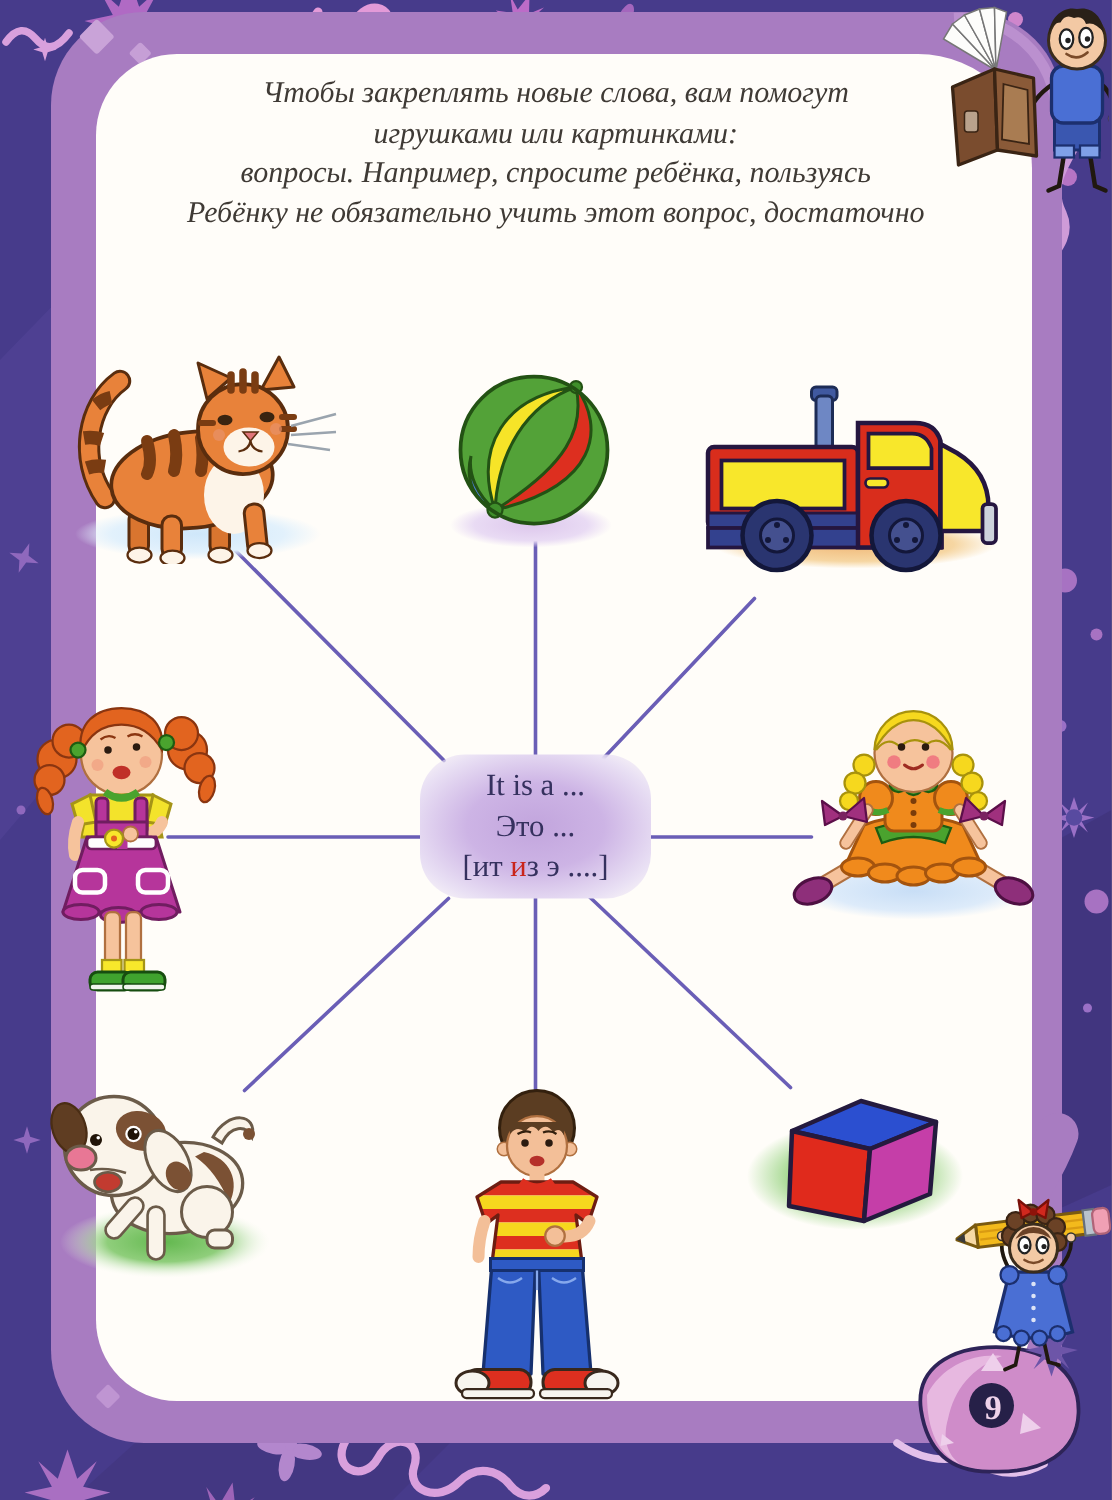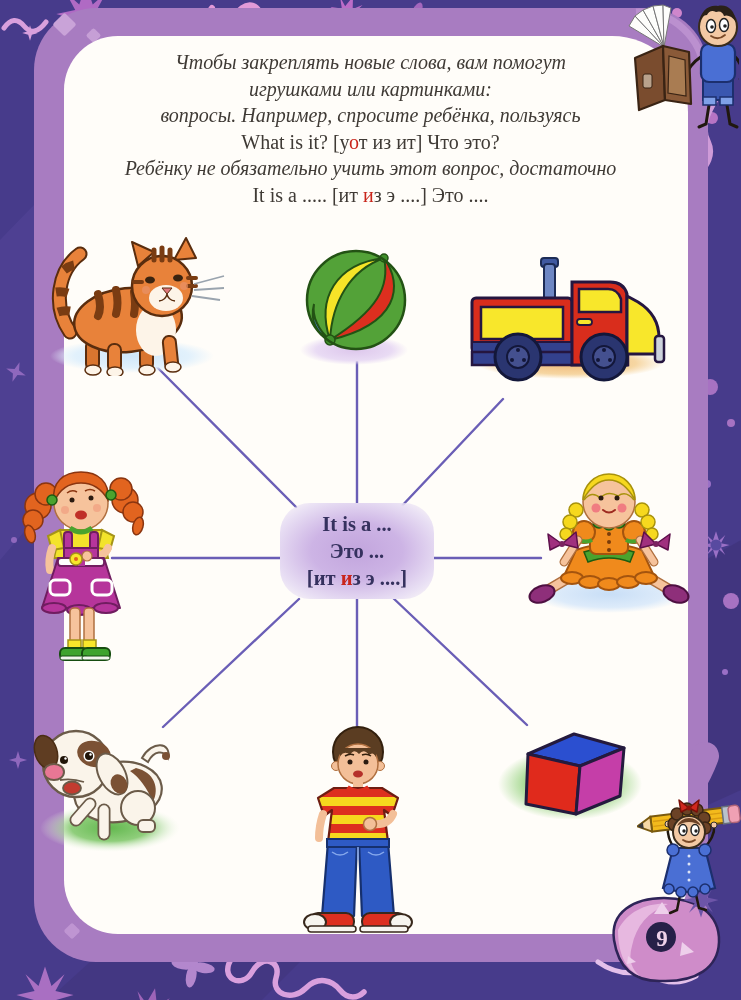--- a/index.html
+++ b/index.html
@@ -8,21 +8,21 @@
   .abs{position:absolute;}
   #content{left:64px;top:36px;width:624px;height:898px;background:#fffdf9;
            border-radius:54px 76px 54px 54px;}
   #instructions{left:70px;top:49px;width:601px;text-align:center;font-style:italic;
                 font-size:20px;line-height:26.5px;color:#3f3a35;}
   #instructions .upright{font-style:normal;}
   .red{color:#c9251b;}
   #hub{left:280px;top:503px;width:154px;height:96px;border-radius:30px;
        background:radial-gradient(ellipse at center,#c2a5dd 0%,#cdb4e5 42%,#e9e0f4 78%,rgba(255,255,255,0) 100%);
        display:flex;flex-direction:column;justify-content:center;text-align:center;
-       font-weight:bold;font-size:20.5px;line-height:27px;color:#35315e;}
+       font-weight:normal;font-size:20.5px;line-height:27px;color:#35315e;}
   #page-number{left:647px;top:923px;width:30px;height:32px;line-height:32px;text-align:center;
                font-weight:bold;font-size:23px;color:#eed2ea;}
   svg{display:block;}
 </style>
 </head>
 <body>
 
 <div id="page">
 
   <svg class="abs" width="741" height="1000" viewBox="0 0 741 1000" style="left:0;top:0">
@@ -94,23 +94,21 @@
       <line x1="299" y1="599" x2="163" y2="727"></line>
       <line x1="357" y1="594" x2="357" y2="734"></line>
       <line x1="391" y1="596" x2="527" y2="725"></line>
     </g>
   </svg>
 
   <div class="abs" id="instructions">
     <div>Чтобы закреплять новые слова, вам помогут</div>
     <div>игрушками или картинками:</div>
     <div>вопросы. Например, спросите ребёнка, пользуясь</div>
-    <div class="upright"><span>What is it? [у</span><span class="red">о</span><span>т из ит] Что это?</span></div>
     <div>Ребёнку не обязательно учить этот вопрос, достаточно</div>
-    <div class="upright"><span>It is a ..... [ит </span><span class="red">и</span><span>з э ....] Это ....</span></div>
   </div>
 
   <svg class="abs" width="190" height="140" viewBox="0 0 190 140" style="left:36px;top:236px">
     <defs>
         <radialGradient id="gCat">
           <stop offset="0%" stop-color="#cfe7fa"></stop>
           <stop offset="70%" stop-color="#e2f1fc"></stop>
           <stop offset="100%" stop-color="#e2f1fc" stop-opacity="0"></stop>
         </radialGradient>
       </defs>

